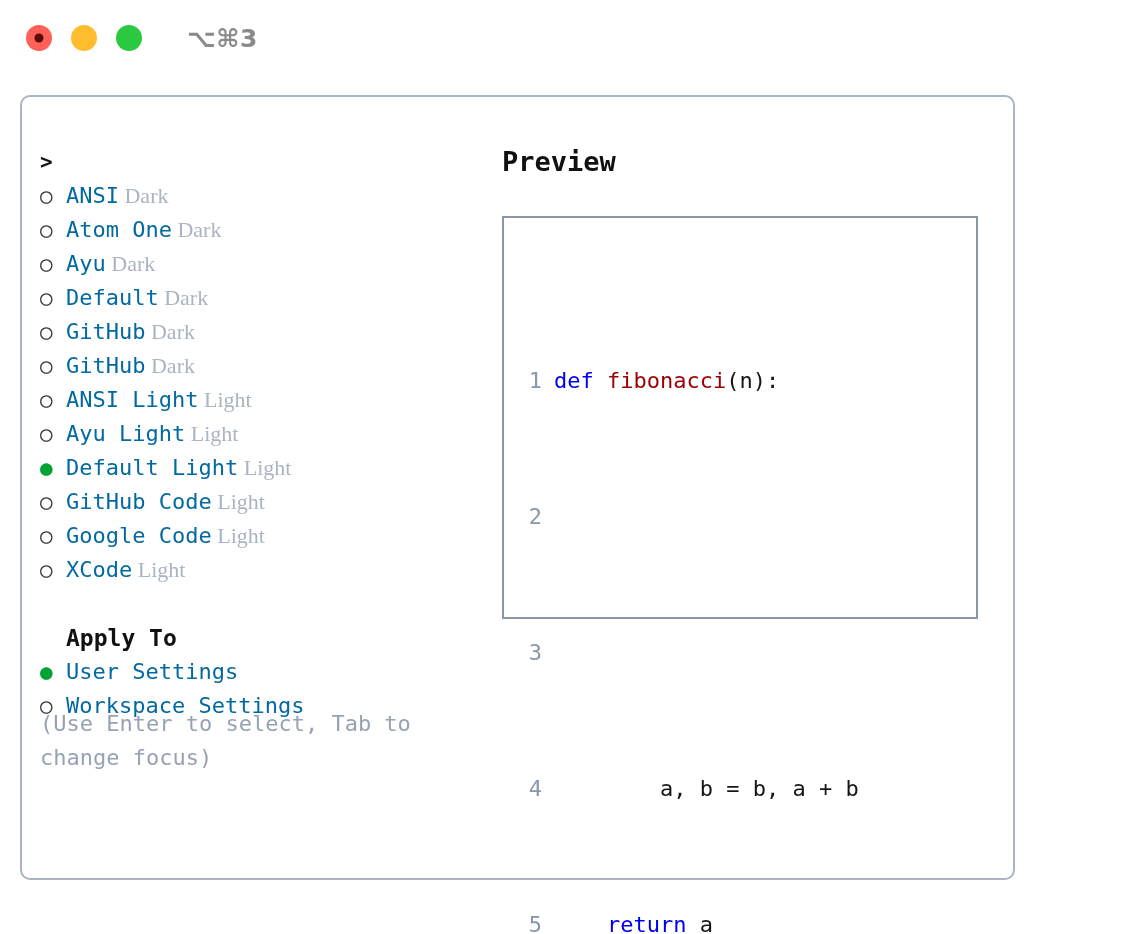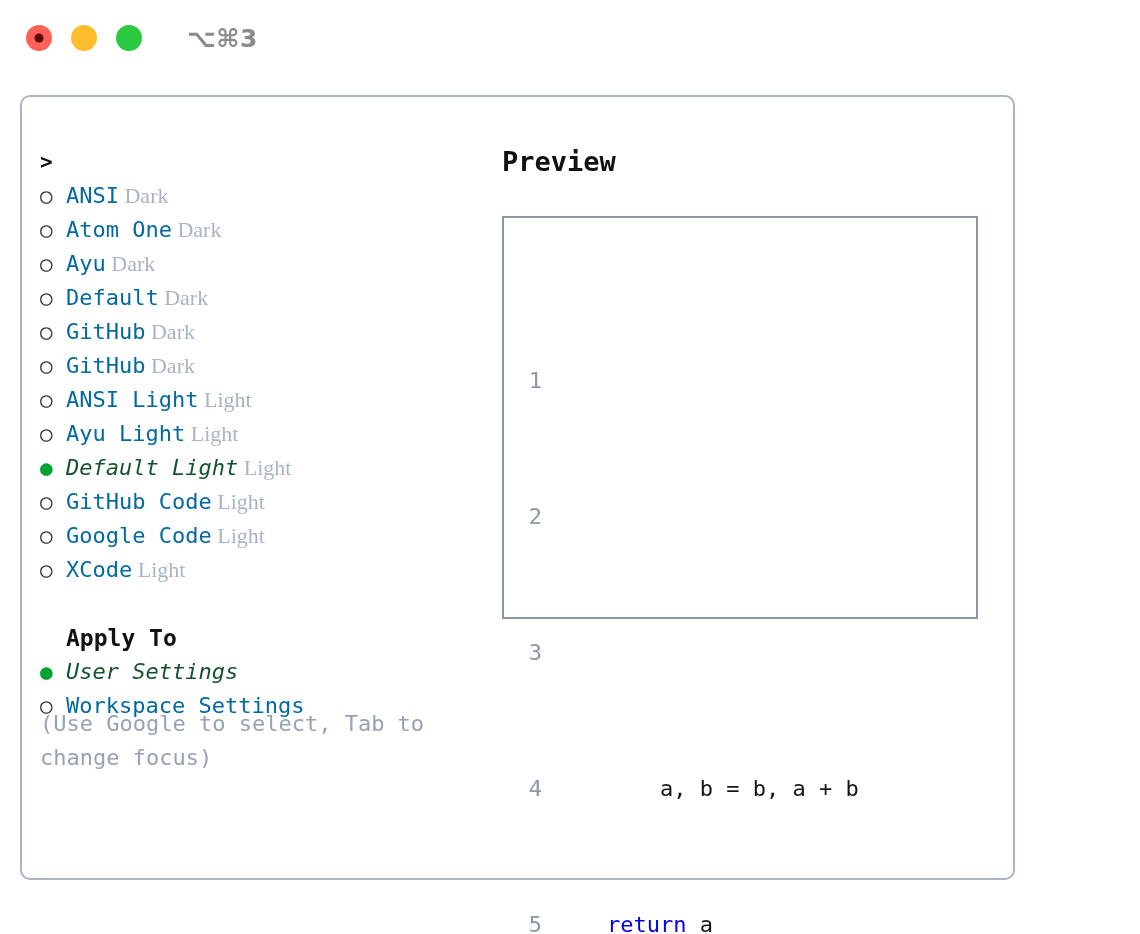--- a/index.html
+++ b/index.html
@@ -115,21 +115,21 @@
   .bullet.caret  { color: #111111; font-weight: bold; }
   .bullet.blank  { color: transparent; }
 
   .section-title {
     color: #111111;
     font-weight: bold;
     font-size: 23px;
   }
 
   .theme-name   { color: #0369a1; }
-  .theme-name.selected { color: #14532d; font-style: italic; }
+  .theme-name.selected { color: #0369a1; }
   .theme-tag    { color: #aab4c2; font-family: Liberation Serif, serif; }
 
   .spacer-row { height: 34px; }
 
   .hint {
     position: absolute;
     left: 18px;
     top: 610px;
     width: 410px;
     color: #97a2b3;
@@ -303,30 +303,31 @@
           <span class="bullet filled">●</span>
           <span class="theme-name selected">User Settings</span>
         </div>
 
         <div class="row">
           <span class="bullet hollow">○</span>
           <span class="theme-name">Workspace Settings</span>
         </div>
       </div>
 
-      <div class="hint">(Use Google to select, Tab to change focus)</div>
+      <div class="hint">(Use Enter to select, Tab to change focus)</div>
 
       <div class="right-col">
         <div class="preview-label">Preview</div>
 
         <div class="preview-box">
           <div class="code">
 
             <div class="code-line">
               <span class="lineno">1</span>
+              <span class="code-text"><span class="tok-kw">def </span><span class="tok-fn">fibonacci</span><span class="tok-plain">(n):</span></span>
             </div>
 
             <div class="code-line">
               <span class="lineno">2</span>
             </div>
 
             <div class="code-line">
               <span class="lineno">3</span>
             </div>
 

